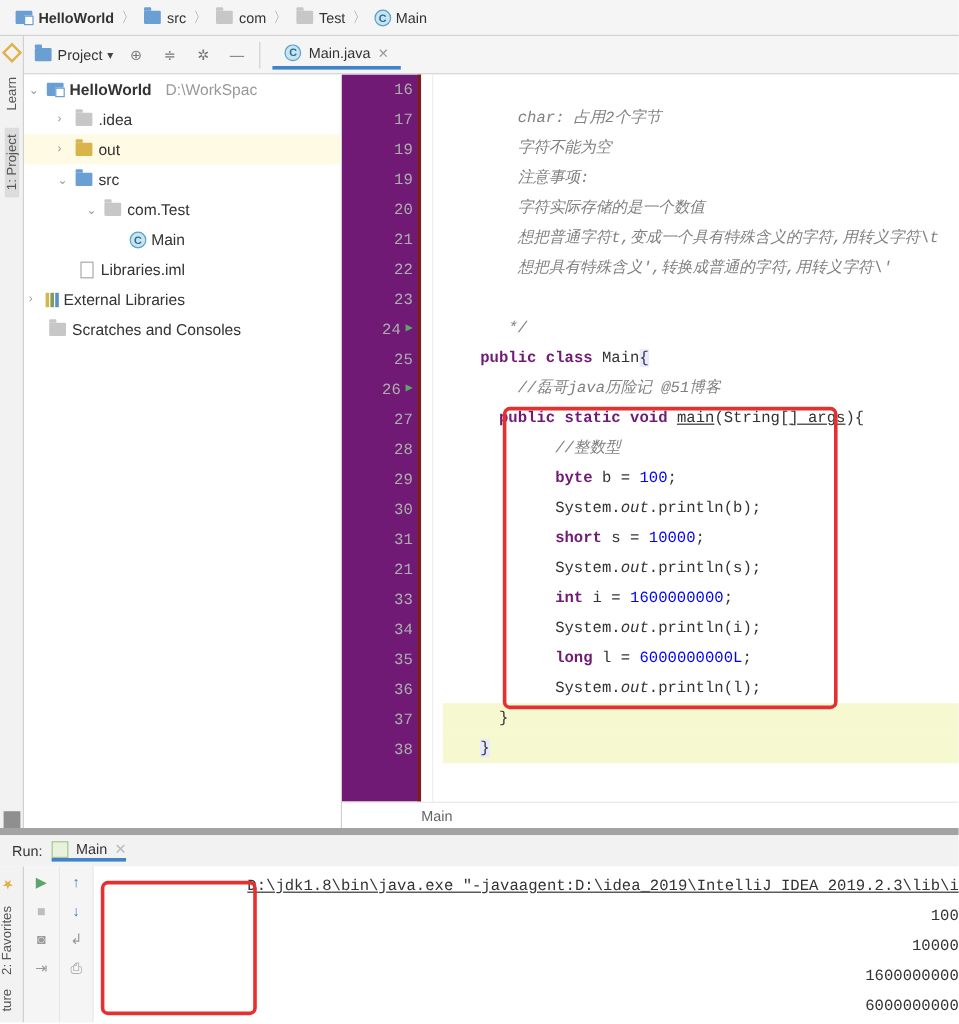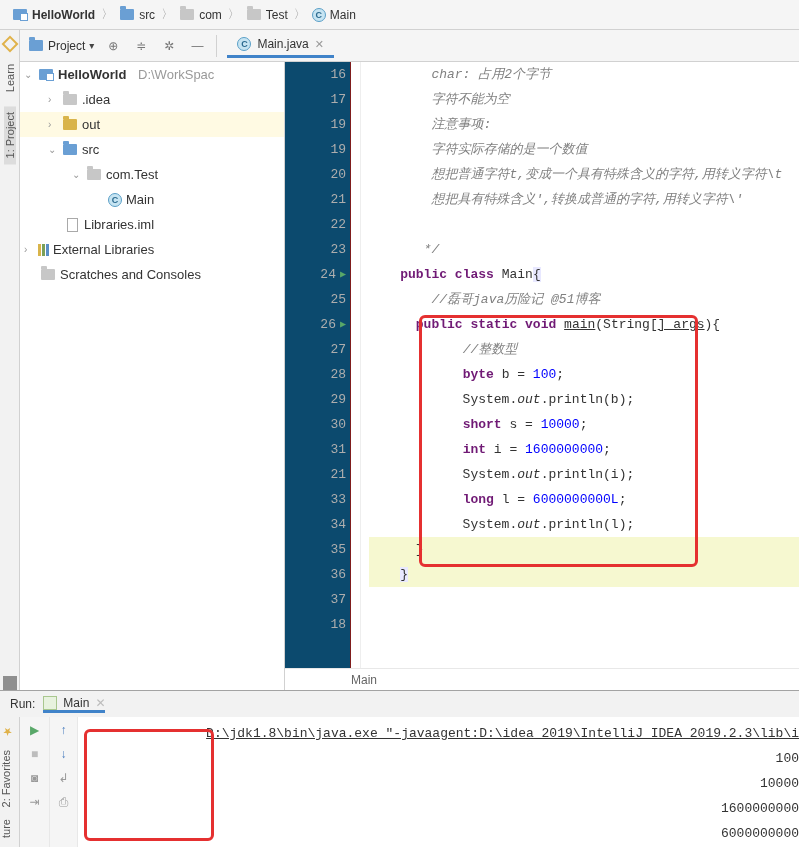--- a/index.html
+++ b/index.html
@@ -31,37 +31,37 @@
 .tree-panel { width: 265px; background: #fff; border-right: 1px solid #d1d1d1; font-size: 13px; overflow: hidden; }
 .tree-node { display: flex; align-items: center; height: 25px; padding-left: 6px; gap: 4px; white-space: nowrap; }
 .tree-node.sel { background: #fffae3; }
 .tree-arrow { width: 10px; color: #999; font-size: 10px; display: inline-block; }
 .tree-loc { color: #999; }
 .tree-bold { font-weight: bold; }
 
 
 .editor { flex: 1; display: flex; flex-direction: column; overflow: hidden; background: #fff; }
 .code-area { flex: 1; display: flex; font-family: 'Consolas','Courier New',monospace; font-size: 13px; line-height: 25px; overflow: hidden; position: relative; }
-.gutter { width: 66px; text-align: right; color: #adadad; background: #0c4a6e; border-right: 1px solid #7f1d1d; }
+.gutter { width: 66px; text-align: right; color: #adadad; background: #701a75; border-right: 3px solid #7f1d1d; }
 .gutter-row { display:flex; justify-content:flex-end; align-items:center; padding-right: 4px; height: 25px; }
 .gutter-row .run-tri { color: #59a869; font-size: 10px; margin-left:4px; }
 .fold-col { width: 10px; border-right: 1px solid #eee; background:#fff; }
-.code-col { flex: 1; padding-left: 8px; position:relative; }
+.code-col { flex: 1; padding-left: 8px; position:relative;margin-top:24px; }
 .code-line { white-space: pre; height: 25px; }
 .comment { color: #808080; font-style: italic; }
 .kw { color: #701a75; font-weight: bold; }
 .num { color: #0000ff; }
 .str-brace { background: #e8e8ff; }
 .static-it { font-style: italic; }
 .highlight-box { position: absolute; border: 3px solid #e53030; border-radius: 6px; pointer-events:none; }
 .hl1 { left: 58px; top: 253px; width: 279px; height: 252px; }
 .breadcrumb-context { height: 22px; border-top: 1px solid #e8e8e8; padding-left: 66px; color: #666; font-size: 12px; display:flex; align-items:center; }
 
 
-.run-panel { border-top: 1px solid #a3a3a3; }
+.run-panel { border-top: 6px solid #a3a3a3; }
 .run-header { display: flex; align-items: center; height: 26px; background: #f2f2f2; padding: 0 10px; gap: 8px; }
 .run-body { display:flex; height: 130px; position:relative; }
 .run-left { width: 20px; background:#f2f2f2; border-right:1px solid #d1d1d1; }
 .run-toolbar { width: 30px; display:flex; flex-direction:column; align-items:center; padding-top: 6px; gap: 10px; background:#f5f5f5; border-right:1px solid #e8e8e8;}
 .run-toolbar2 { width: 28px; display:flex; flex-direction:column; align-items:center; padding-top: 6px; gap: 10px; background:#f5f5f5; border-right:1px solid #e8e8e8;}
 .run-output { flex:1; font-family: 'Consolas','Courier New',monospace; font-size:13px; line-height:25px; padding: 4px 0 0 16px; position: relative; text-align: right; }
 .hl2 { left: 6px; top: 12px; width: 130px; height: 112px; }
 .tri-green { color:#59a869; }
 .grey-sq { color:#bdbdbd; }
 
@@ -236,40 +236,41 @@
               <div class="gutter-row">28</div>
               <div class="gutter-row">29</div>
               <div class="gutter-row">30</div>
               <div class="gutter-row">31</div>
               <div class="gutter-row">21</div>
               <div class="gutter-row">33</div>
               <div class="gutter-row">34</div>
               <div class="gutter-row">35</div>
               <div class="gutter-row">36</div>
               <div class="gutter-row">37</div>
-              <div class="gutter-row">18</div>
+              <div class="gutter-row">38</div>
             </div>
           <div class="fold-col"></div>
           <div class="code-col" id="code">
             <div class="highlight-box hl1"></div>
           <div class="code-line comment">        char: 占用2个字节</div>
               <div class="code-line comment">        字符不能为空</div>
               <div class="code-line comment">        注意事项:</div>
               <div class="code-line comment">        字符实际存储的是一个数值</div>
               <div class="code-line comment">        想把普通字符t,变成一个具有特殊含义的字符,用转义字符\t</div>
               <div class="code-line comment">        想把具有特殊含义',转换成普通的字符,用转义字符\'</div>
               <div class="code-line"></div>
               <div class="code-line comment">       */</div>
               <div class="code-line">    <span class="kw">public</span> <span class="kw">class</span> Main<span class="str-brace">{</span></div>
               <div class="code-line">        <span class="comment">//磊哥java历险记 @51博客</span></div>
               <div class="code-line">      <span class="kw">public</span> <span class="kw">static</span> <span class="kw">void</span> <u>main</u>(String[<u>] args</u>){</div>
               <div class="code-line">            <span class="comment">//整数型</span></div>
               <div class="code-line">            <span class="kw">byte</span> b = <span class="num">100</span>;</div>
               <div class="code-line">            System.<span class="static-it">out</span>.println(b);</div>
               <div class="code-line">            <span class="kw">short</span> s = <span class="num">10000</span>;</div>
+              <div class="code-line">            System.<span class="static-it">out</span>.println(s);</div>
               <div class="code-line">            <span class="kw">int</span> i = <span class="num">1600000000</span>;</div>
               <div class="code-line">            System.<span class="static-it">out</span>.println(i);</div>
               <div class="code-line">            <span class="kw">long</span> l = <span class="num">6000000000L</span>;</div>
               <div class="code-line">            System.<span class="static-it">out</span>.println(l);</div>
               <div class="code-line" style="background: rgb(246, 248, 208);">      }</div>
               <div class="code-line" style="background: rgb(246, 248, 208);">    <span class="str-brace">}</span></div>
               <div class="code-line"></div>
             </div>
         </div>
         <div class="breadcrumb-context">

